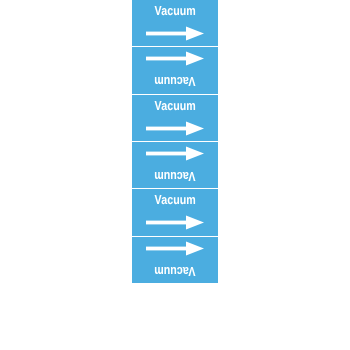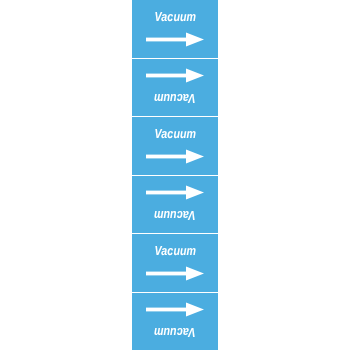--- a/index.html
+++ b/index.html
@@ -21,25 +21,24 @@
     height: 350px;
     background: #ffffff;
   }
 
   
   #marker-strip {
     position: absolute;
     left: 132px;
     top: 0;
     width: 86px;
-    height: 350px;
+    height: 283px;
     background: #4badE0;
     display: flex;
     flex-direction: column;
-    font-style: italic;
   }
 
   
   .marker-label {
     position: relative;
     flex: 1 1 0;
     min-height: 0;
     background: #4badE0;
     border-bottom: 1.5px solid #ffffff;
     display: flex;

